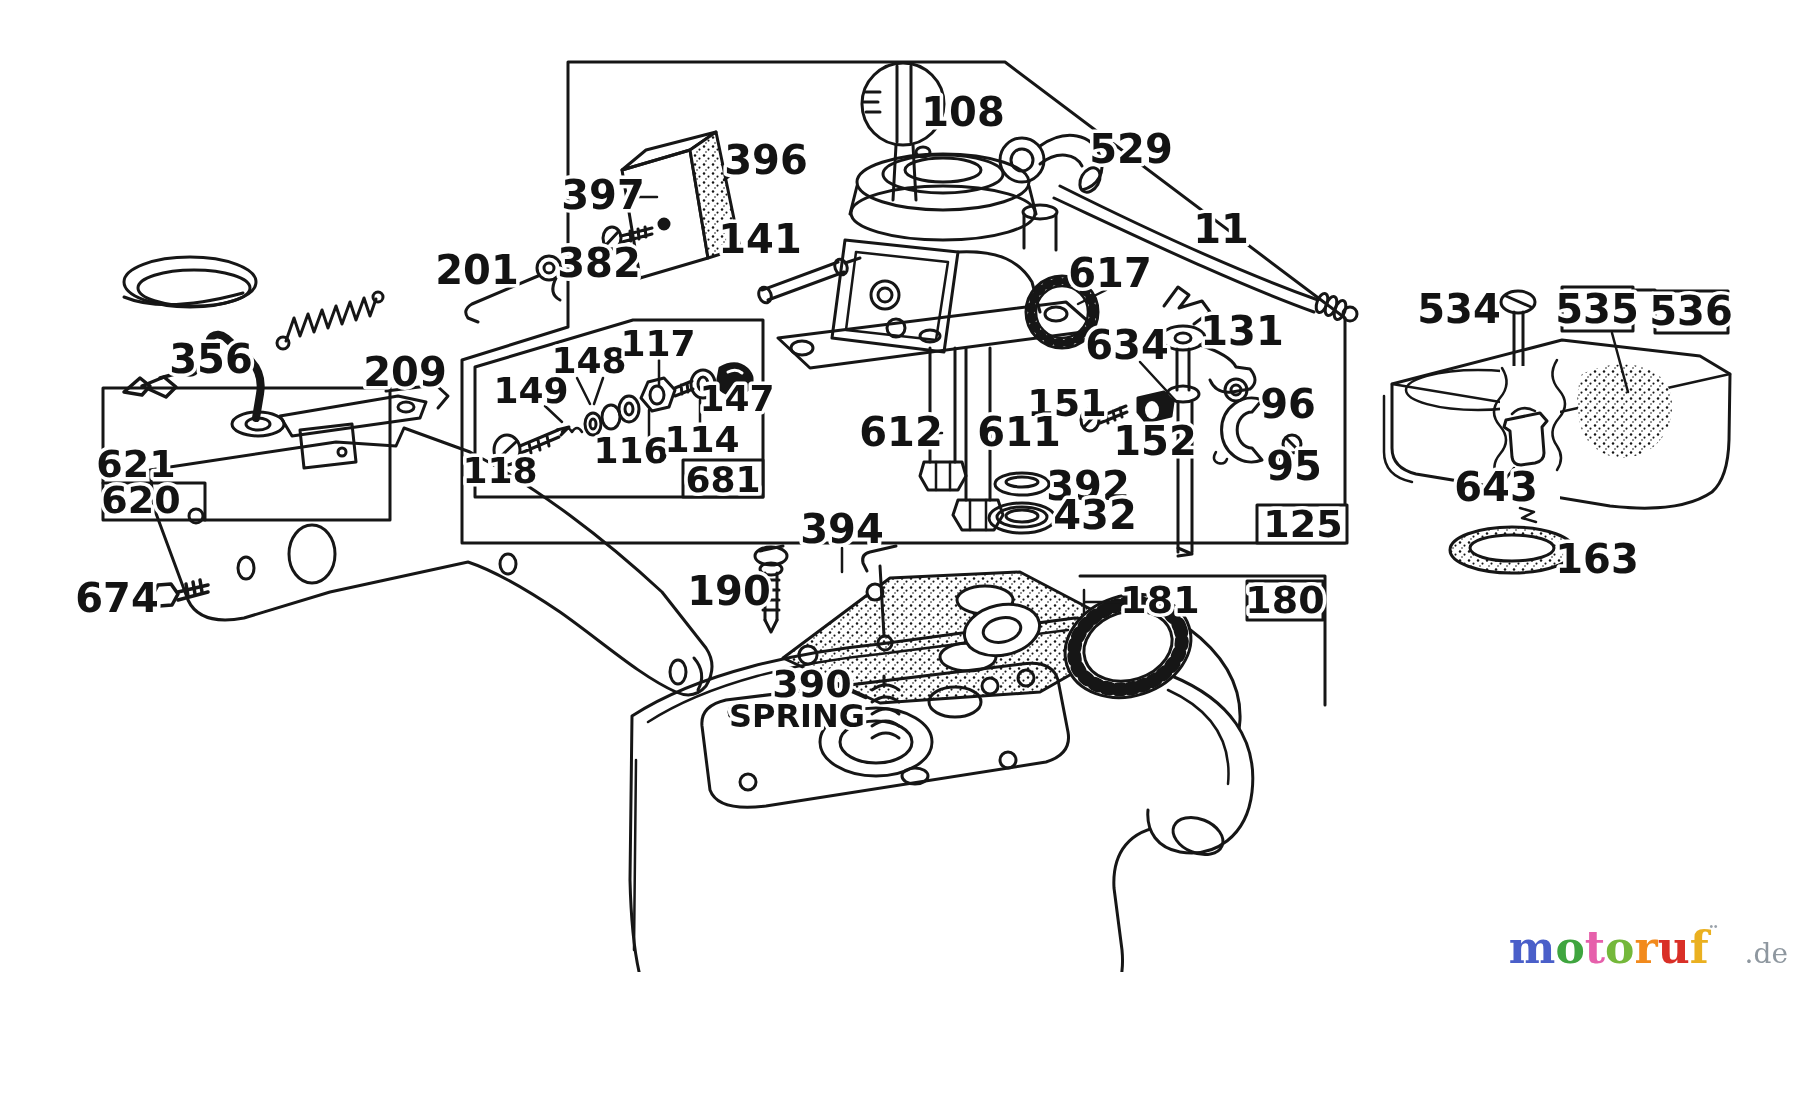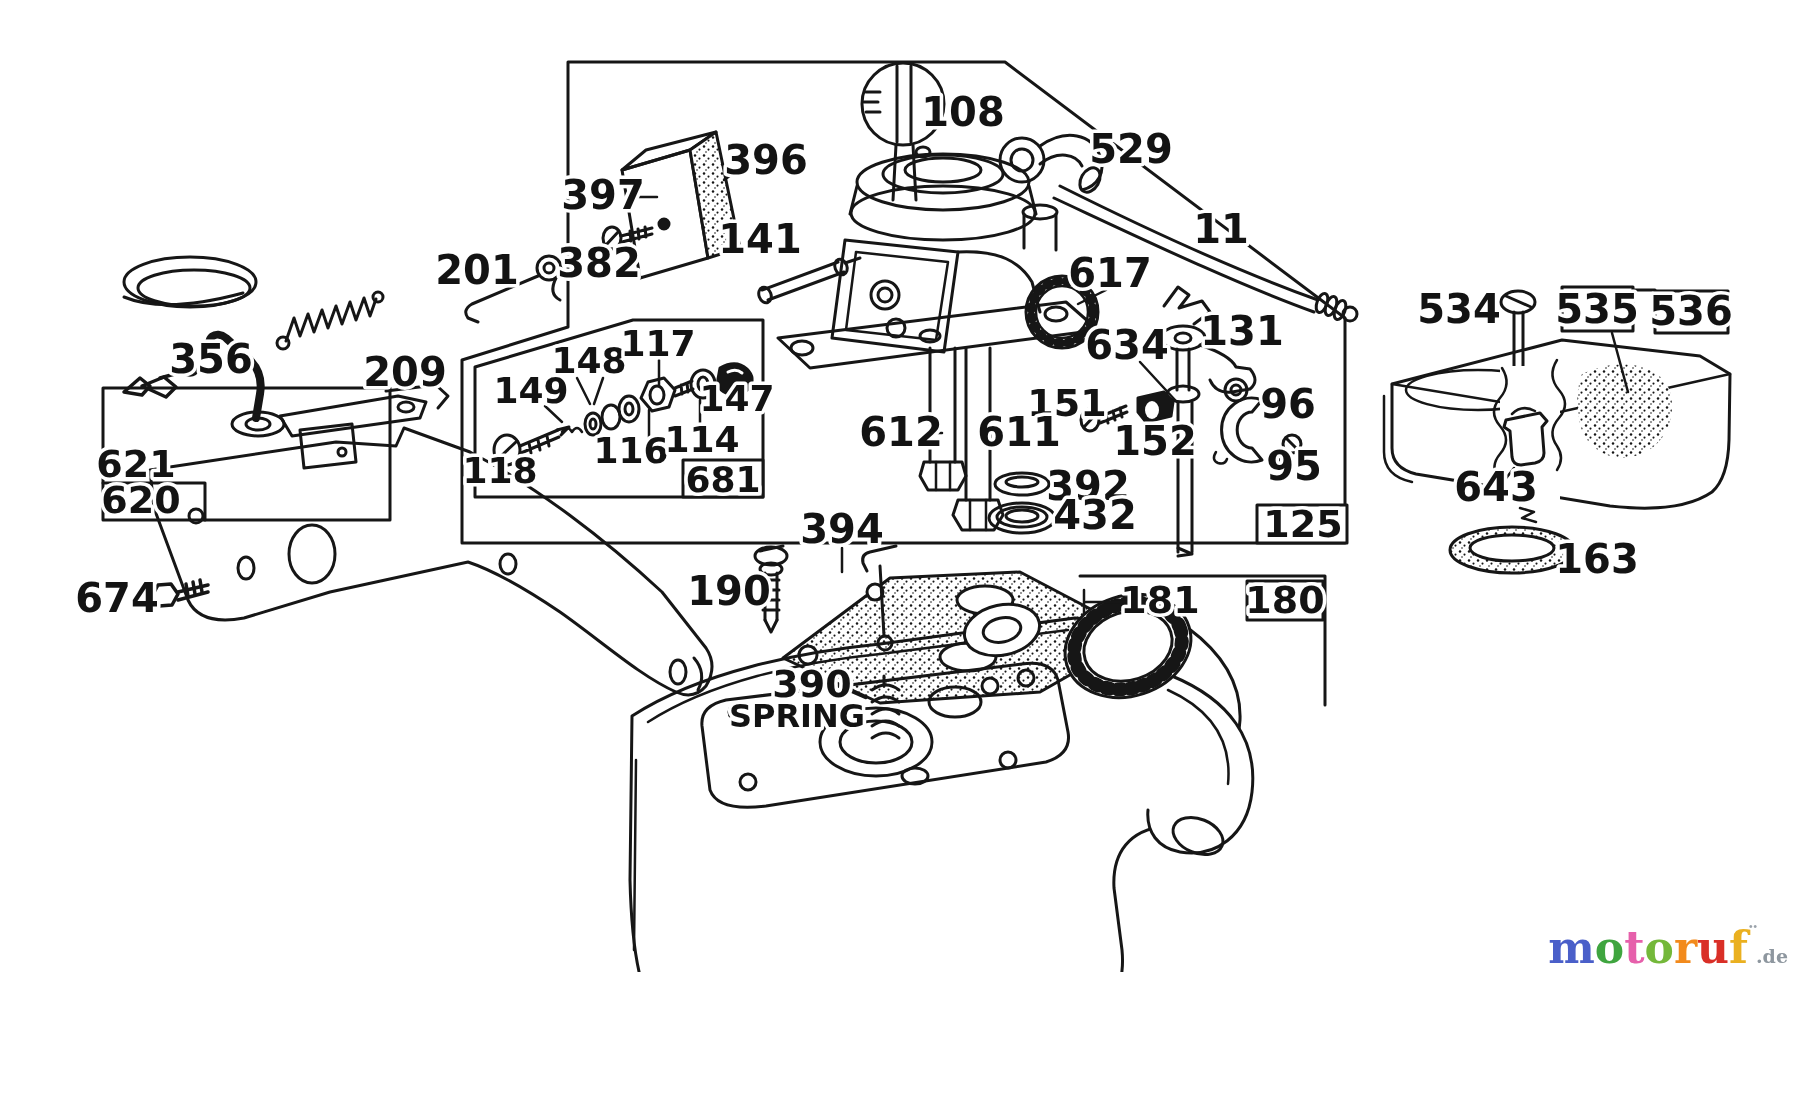--- a/index.html
+++ b/index.html
@@ -4,21 +4,21 @@
 <style>
   html,body{margin:0;padding:0;background:#ffffff;}
   .canvas{position:relative;width:1800px;height:972px;background:#ffffff;overflow:hidden;
           font-family:"DejaVu Sans", sans-serif;}
   .canvas svg{position:absolute;left:0;top:0;}
   .lbl{font-family:"DejaVu Sans", sans-serif;font-weight:700;fill:#131313;
        paint-order:stroke;stroke:#ffffff;stroke-width:7px;stroke-linejoin:round;}
   .logo{position:absolute;right:12px;bottom:2px;font-family:"DejaVu Serif", serif;
         font-weight:bold;font-size:44px;line-height:1;letter-spacing:0px;white-space:nowrap;}
   .logo .mark{font-size:20px;vertical-align:22px;letter-spacing:-2px;}
-  .logo .de{font-size:19px;font-weight:bold;}
+  .logo .de{font-size:28px;font-weight:normal;margin-left:28px;}
 </style>
 </head>
 <body>
 
 <div class="canvas">
 <svg width="1800" height="1112" viewBox="0 0 1800 1112">
   <defs>
     <pattern id="stip" width="9" height="9" patternUnits="userSpaceOnUse">
       <rect width="9" height="9" fill="#ffffff"></rect>
       <circle cx="2" cy="2.4" r="1.25" fill="#161616"></circle>

